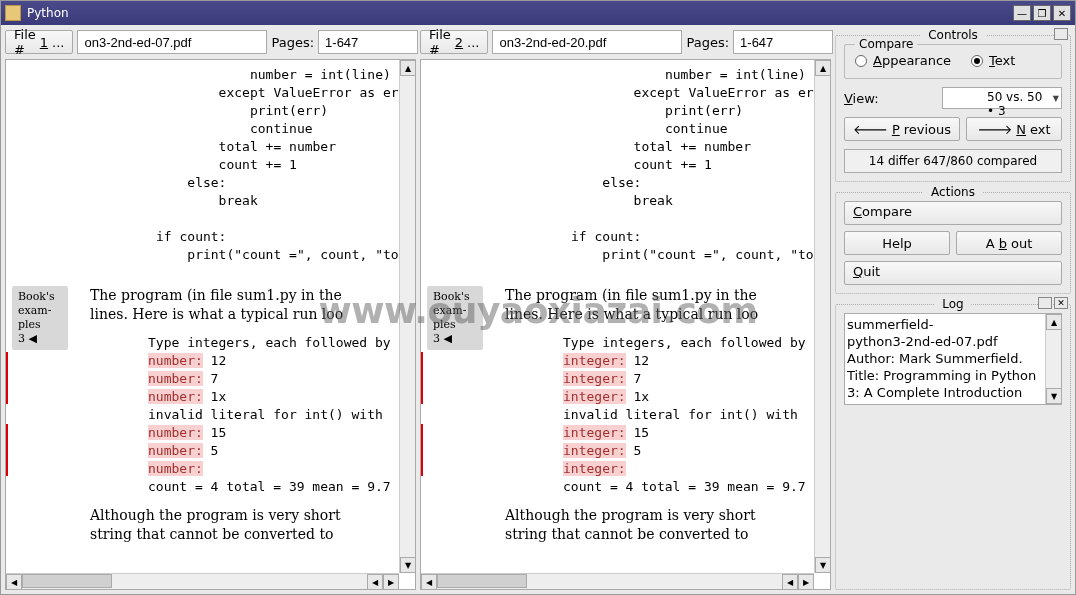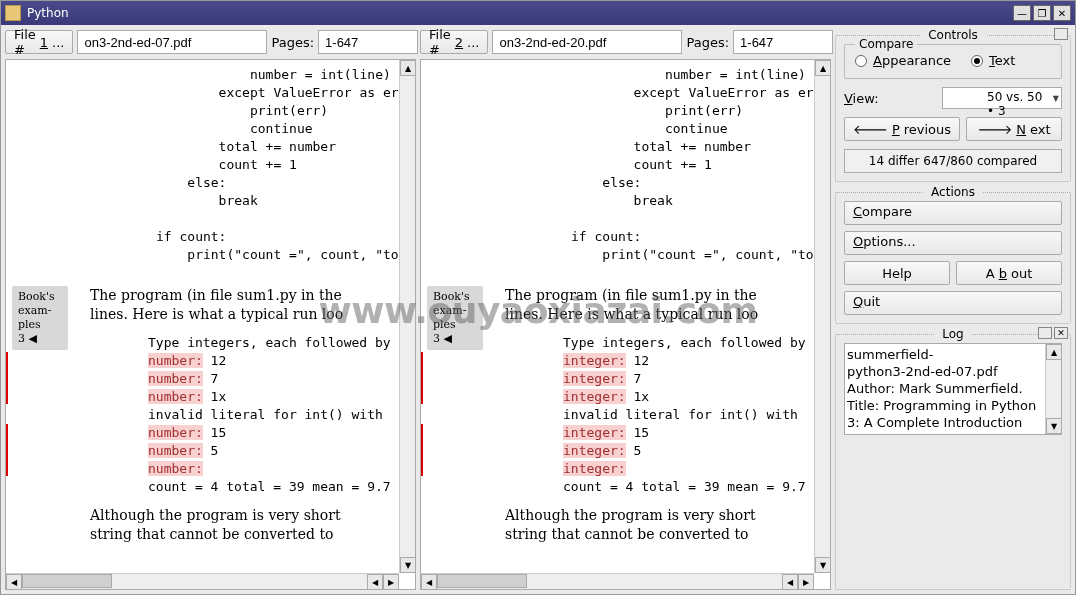--- a/index.html
+++ b/index.html
@@ -206,21 +206,20 @@
         <div class="btnrow">
           <div class="btn">🡐 <u>P</u>revious</div>
           <div class="btn">🡒 <u>N</u>ext</div>
         </div>
         <div class="status-box">14 differ 647/860 compared</div>
       </div>
 
       <div class="ctrl-group">
         <div class="legend">Actions</div>
         <div class="btn action-btn"><u>C</u>ompare</div>
-        <div class="btn action-btn"><u>O</u>ptions...</div>
         <div class="btnrow" style="margin-bottom:6px;">
           <div class="btn">Help</div>
           <div class="btn">A<u>b</u>out</div>
         </div>
         <div class="btn action-btn" style="margin-bottom:0;"><u>Q</u>uit</div>
       </div>
 
       <div class="ctrl-group" style="flex:1;display:flex;flex-direction:column;">
         <div class="legend">Log</div>
         <div class="closebox">

